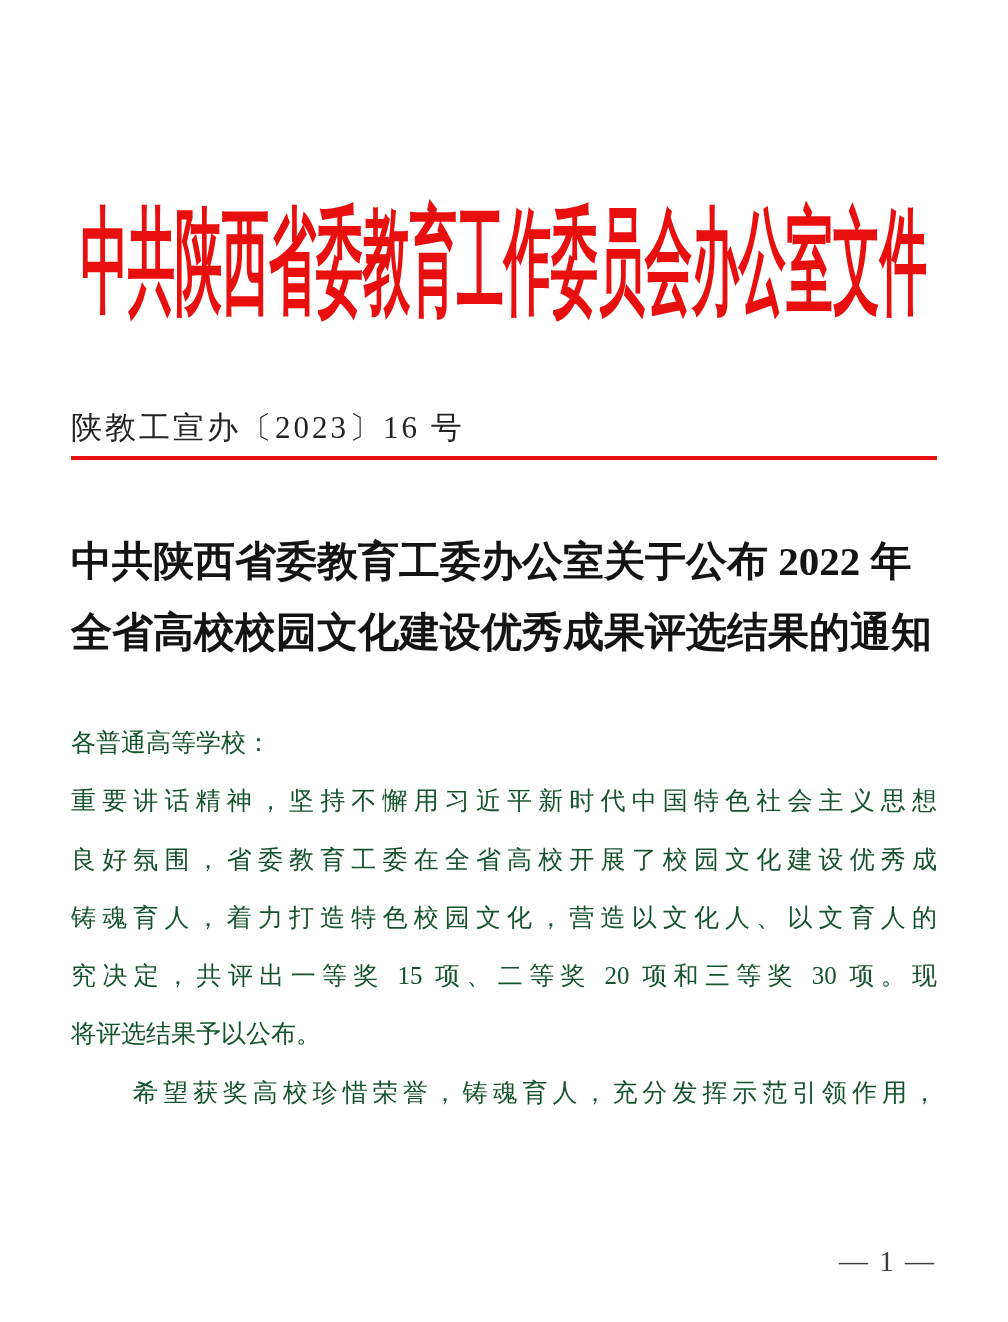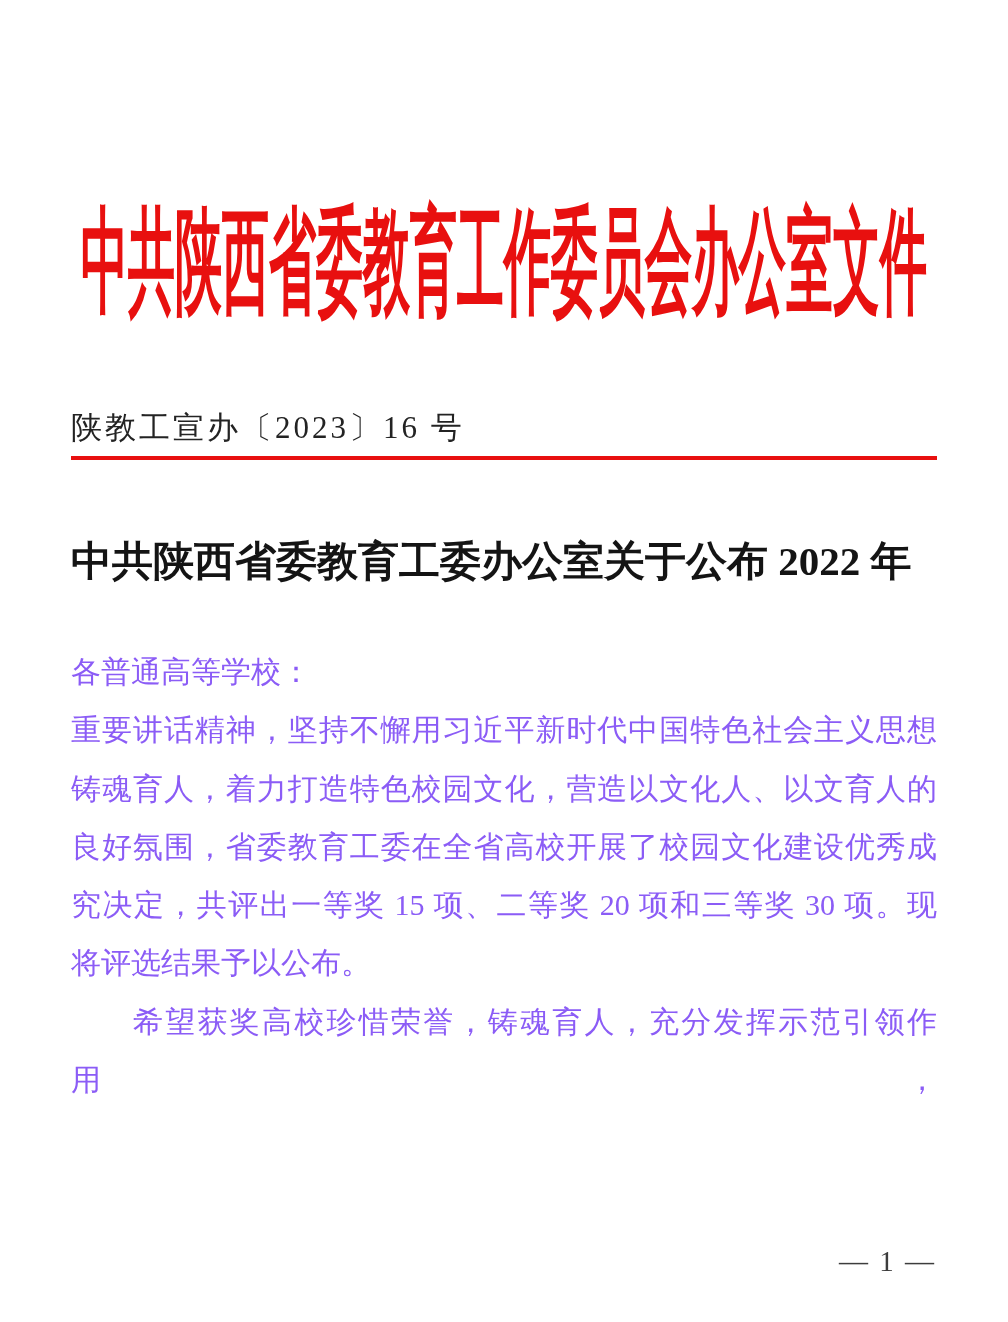--- a/index.html
+++ b/index.html
@@ -50,22 +50,22 @@
   .doc-title {
     margin-top: 66px;
     text-align: left;
     font-size: 41px;
     font-weight: 700;
     color: #141414;
     line-height: 71px;
   }
   .doc-body {
     margin-top: 46px;
-    font-size: 30px;
-    color: #8b5cf6;
+    font-size: 25px;
+    color: #14532d;
   }
   .bline {
     height: 58.3px;
     line-height: 58.3px;
     text-align: left;
   }
   .bline.fill {
     text-align: justify;
     text-align-last: justify;
   }
@@ -89,27 +89,28 @@
   <div class="content">
 
     <div class="masthead">中共陕西省委教育工作委员会办公室文件</div>
 
     <div class="docnum">陕教工宣办〔2023〕16 号</div>
 
     <div class="redline"></div>
 
     <div class="doc-title">
       <div>中共陕西省委教育工委办公室关于公布 2022 年</div>
+      <div>全省高校校园文化建设优秀成果评选结果的通知</div>
     </div>
 
     <div class="doc-body">
       <div class="bline">各普通高等学校：</div>
       <div class="bline fill">重要讲话精神，坚持不懈用习近平新时代中国特色社会主义思想</div>
+      <div class="bline fill">良好氛围，省委教育工委在全省高校开展了校园文化建设优秀成</div>
       <div class="bline fill">铸魂育人，着力打造特色校园文化，营造以文化人、以文育人的</div>
-      <div class="bline fill">良好氛围，省委教育工委在全省高校开展了校园文化建设优秀成</div>
       <div class="bline fill">究决定，共评出一等奖 15 项、二等奖 20 项和三等奖 30 项。现</div>
       <div class="bline">将评选结果予以公布。</div>
       <div class="bline indent fill">希望获奖高校珍惜荣誉，铸魂育人，充分发挥示范引领作用，</div>
     </div>
 
   </div>
 
   <div class="pagenum">— 1 —</div>
 </div>
 

